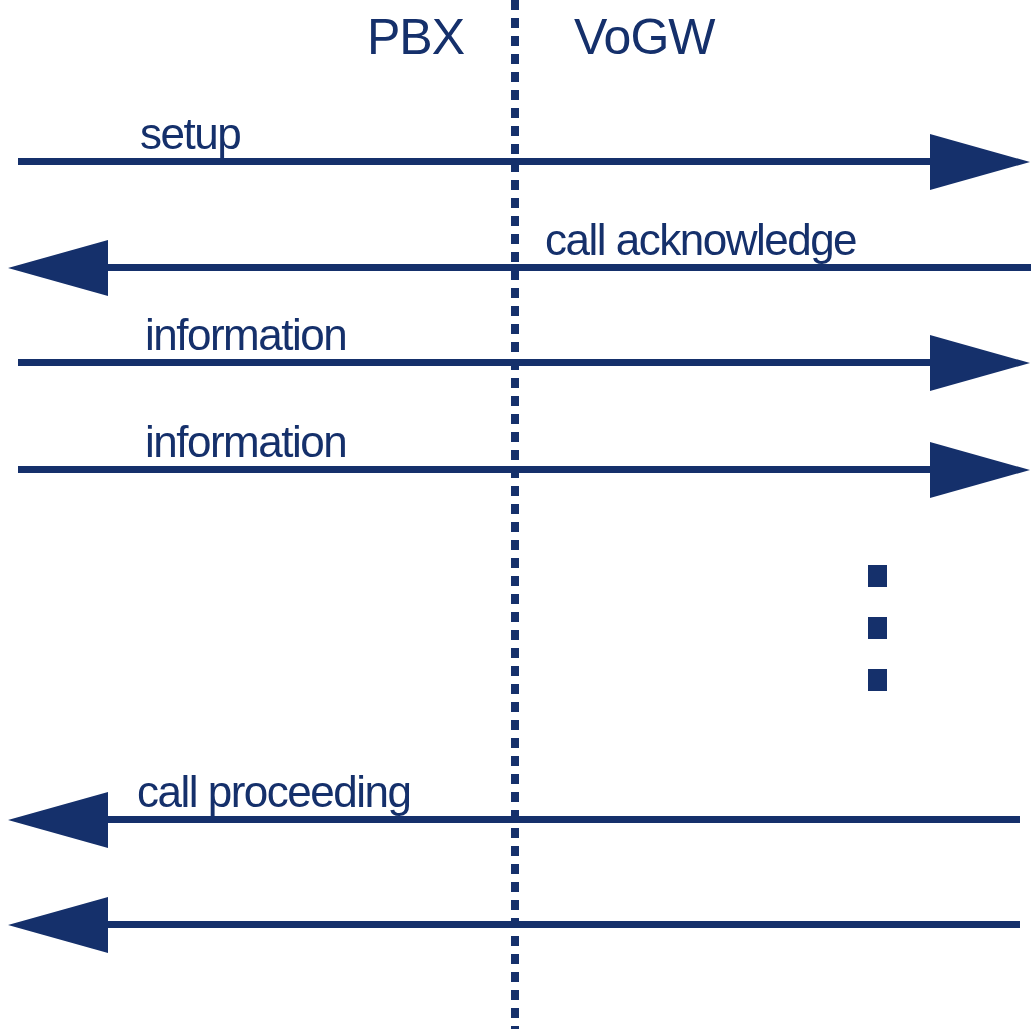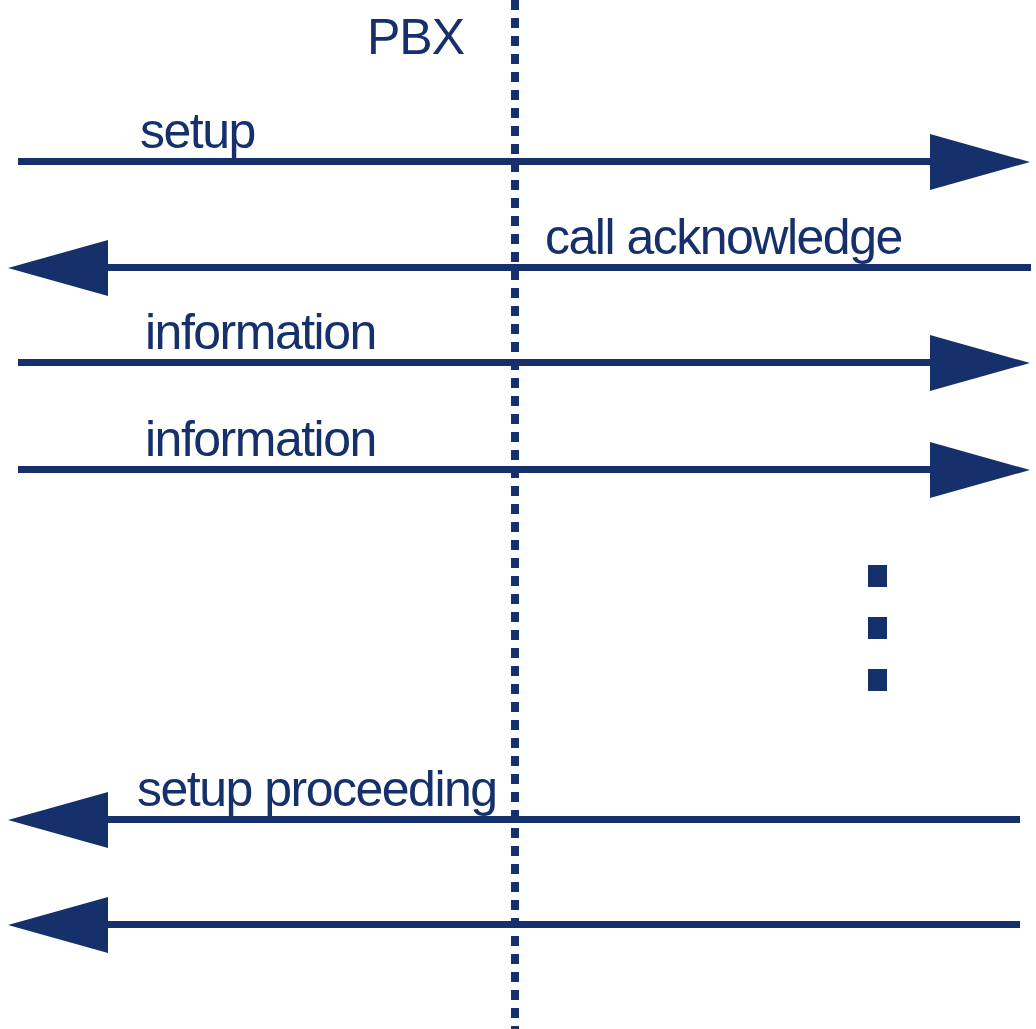--- a/index.html
+++ b/index.html
@@ -48,21 +48,21 @@
   
   .msg {
     position: absolute;
     left: 0;
     width: 1036px;
     height: 56px;
   }
   .msg-label {
     position: absolute;
     bottom: 33px;
-    font-size: 50px;
+    font-size: 44px;
     font-weight: 400;
     letter-spacing: -1.5px;
     line-height: 1.05;
     color: #15306b;
     white-space: nowrap;
   }
   .msg-line {
     position: absolute;
     top: 24px;
     height: 7px;
@@ -96,20 +96,21 @@
   }
 </style>
 </head>
 <body>
 
 <div id="canvas">
 
   <div class="separator"></div>
 
   <div class="col-header" id="hdr-pbx">PBX</div>
+  <div class="col-header" id="hdr-vogw">VoGW</div>
 
   <div class="msg dir-right" style="top:134px">
     <span class="msg-label" style="left:140px">setup</span>
     <div class="msg-line"></div>
     <div class="msg-head"></div>
   </div>
 
   <div class="msg dir-left" style="top:240px">
     <span class="msg-label" style="left:545px">call acknowledge</span>
     <div class="msg-line to-edge"></div>
@@ -128,21 +129,21 @@
     <div class="msg-head"></div>
   </div>
 
   <div class="ellipsis">
     <div class="dot"></div>
     <div class="dot"></div>
     <div class="dot"></div>
   </div>
 
   <div class="msg dir-left" style="top:792px">
-    <span class="msg-label" style="left:137px">setup proceeding</span>
+    <span class="msg-label" style="left:137px">call proceeding</span>
     <div class="msg-line"></div>
     <div class="msg-head"></div>
   </div>
 
   <div class="msg dir-left" style="top:897px">
     <div class="msg-line"></div>
     <div class="msg-head"></div>
   </div>
 
 </div>

